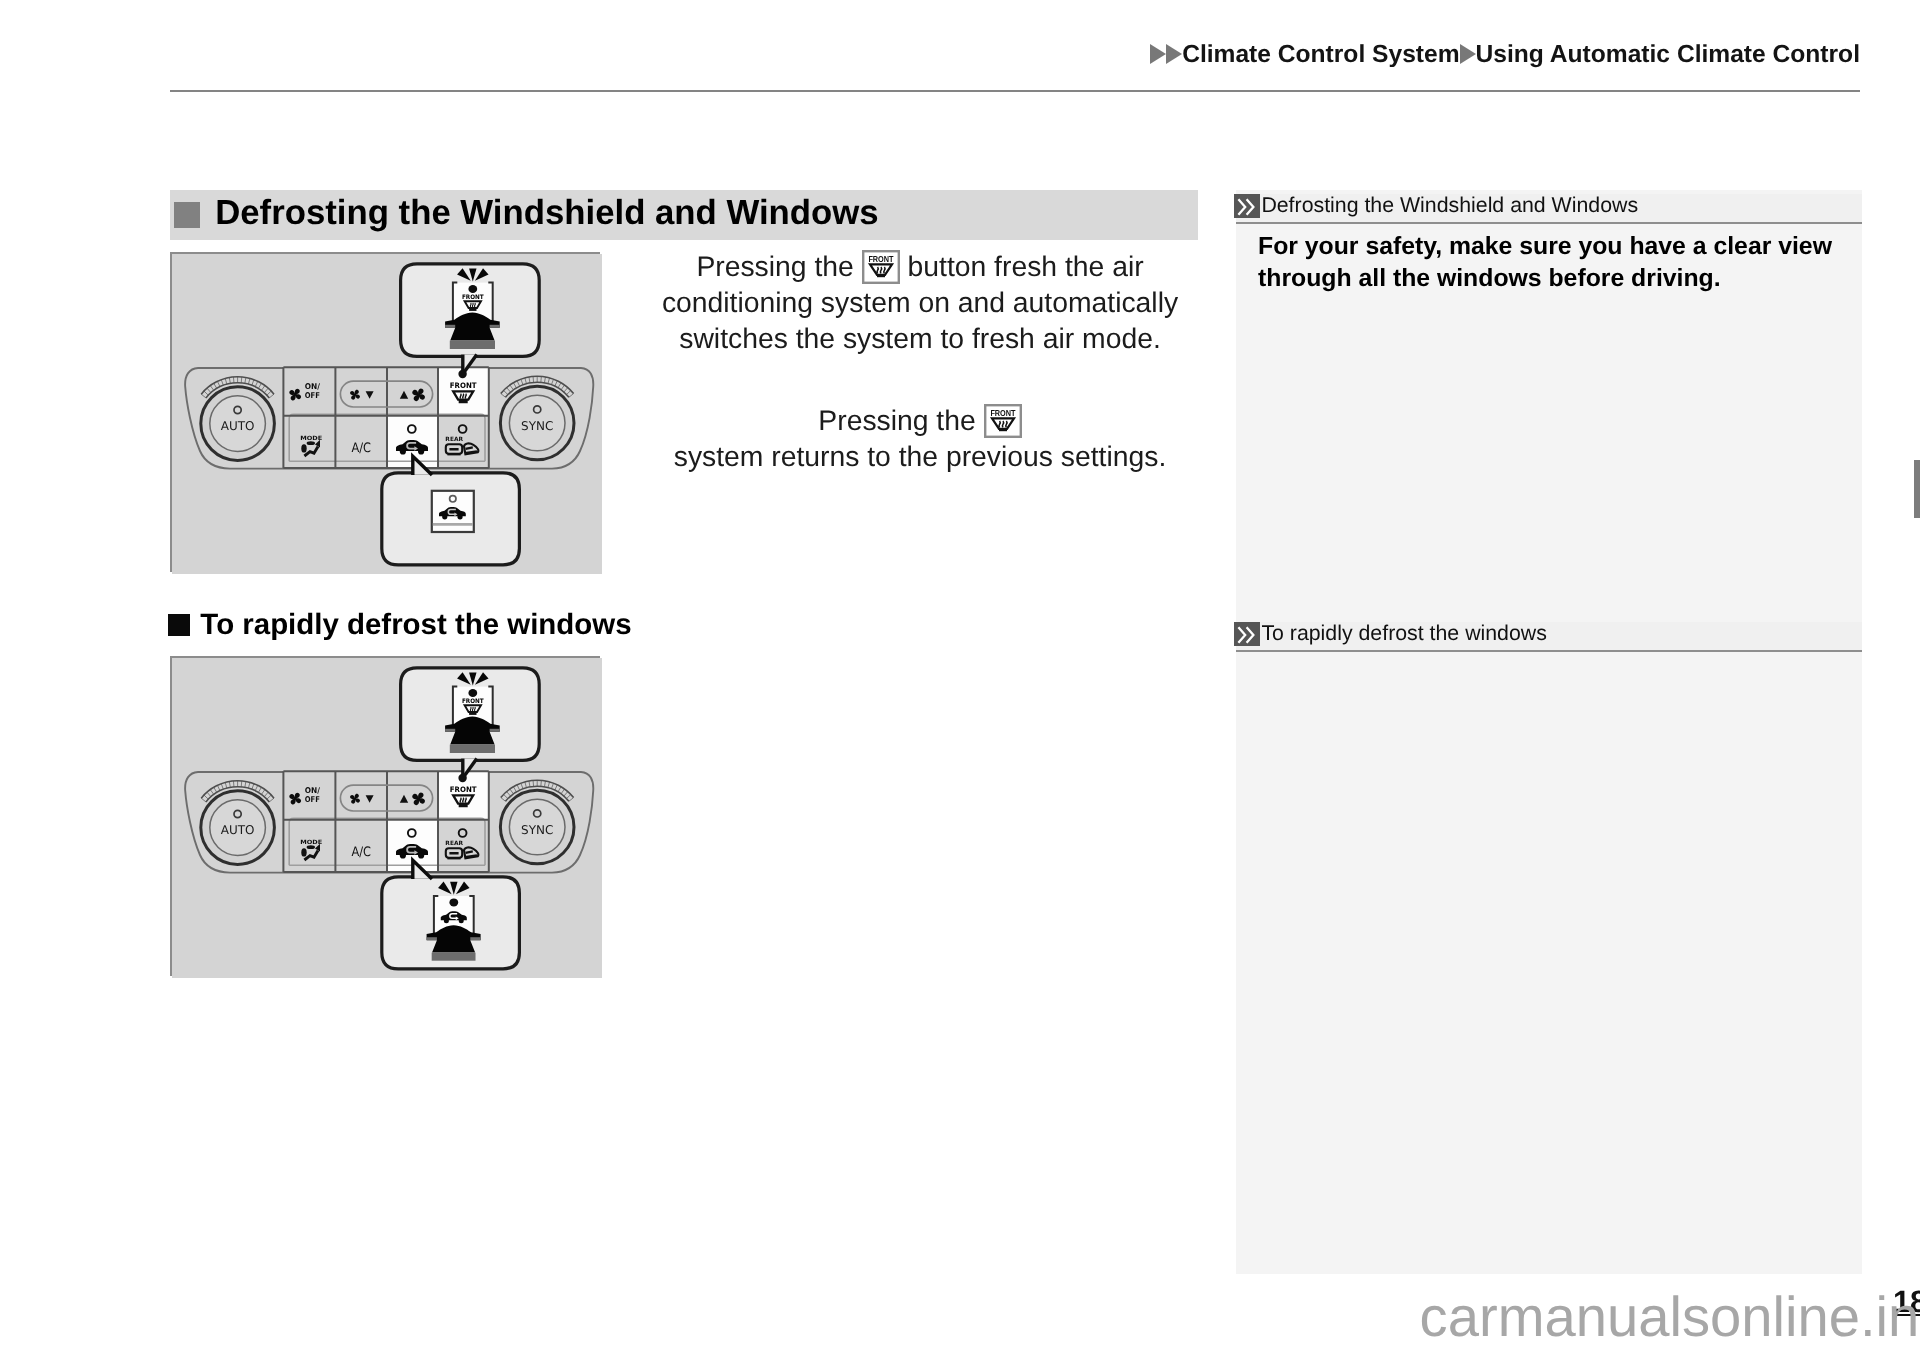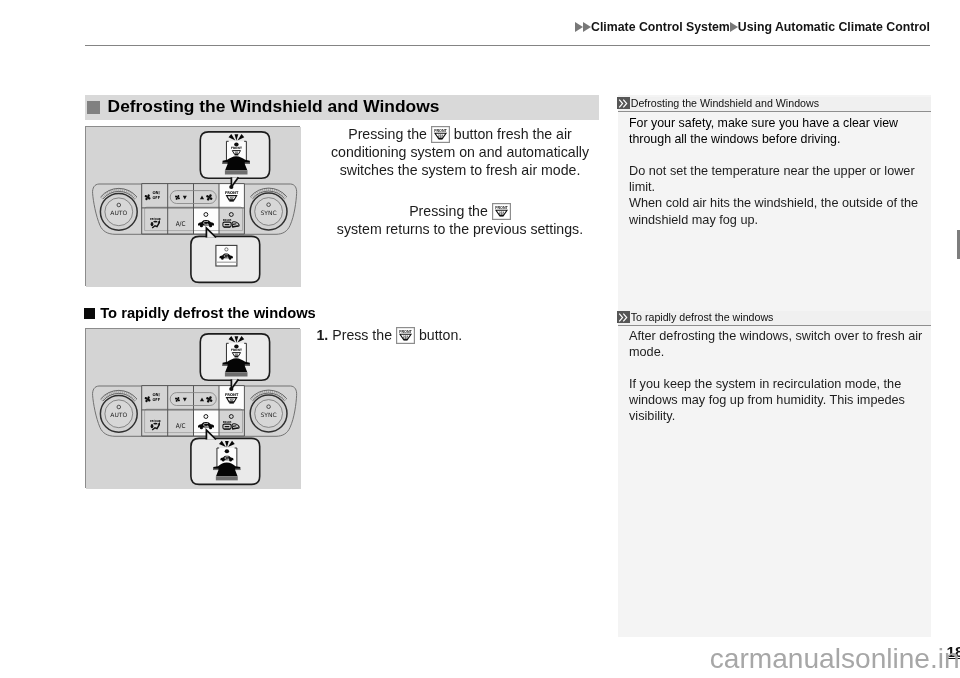--- a/index.html
+++ b/index.html
@@ -39,21 +39,21 @@
   .numlist b{font-weight:bold;}
 
   
   .sidebar{position:absolute;left:588px;top:95px;width:313px;height:542px;background:#f4f4f4;}
   .side-hd{position:absolute;left:0;width:313px;height:14.2px;background:#f0f0f0;border-bottom:1.6px solid #8e8e8e;}
   .chev{position:absolute;left:-0.8px;top:0px;width:12.3px;height:12.1px;background:#565656;line-height:0;}
   .side-hd-txt{position:absolute;left:12.7px;top:-0.5px;font-size:10.66px;color:#111;white-space:nowrap;}
   .side-body{position:absolute;left:0;width:291px;padding:0 11px;font-size:12.7px;color:#1d1d1d;line-height:16.1px;}
   .side-body p{margin:0;white-space:nowrap;}
   .side-body .gap{height:16.1px;}
-  .side-body .bold{font-weight:normal;color:#000;font-size:12.4px;}
+  .side-body .bold{font-weight:bold;color:#000;font-size:12.4px;}
 
   
   .tabbox{position:absolute;left:926.5px;top:230.3px;width:40px;height:28.3px;background:#7d7d7d;}
   .tabtxt{position:absolute;left:927px;top:261px;width:18px;height:60px;
       font-size:13.6px;color:#111;font-family:"Liberation Sans",sans-serif;
       writing-mode:vertical-rl;text-orientation:mixed;letter-spacing:0px;white-space:nowrap;}
 
   
   .pageno{position:absolute;left:916.5px;top:643px;font-size:15.4px;font-weight:bold;color:#111;text-decoration:underline;}
   .wm{position:absolute;left:679.8px;top:642.5px;font-size:28.1px;color:#a7a7a7;
@@ -400,59 +400,47 @@
             <path d="M196.88 255.25 L198.35 256.16 L196.88 257.07 Z" fill="#ffffff"></path>
             <path d="M195.80 259.60 C199.29 259.79 201.81 261.15 204.53 263.14 L209.30 264.06 L209.30 267.07 L204.14 267.07 L206.57 273.28 L185.03 273.28 L187.46 267.07 L182.30 267.07 L182.30 264.06 L187.07 263.14 C189.79 261.15 192.31 259.79 195.80 259.60 Z" fill="#050505"></path>
             <rect x="184.84" y="273.28" width="21.92" height="4.07" fill="#6d6d6d"></rect>
             <rect x="182.30" y="265.61" width="5.16" height="1.46" fill="#6d6d6d"></rect>
             <rect x="204.14" y="265.61" width="5.16" height="1.46" fill="#6d6d6d"></rect>
           </g>
         </g>
       </svg></div>
 
   <div class="numlist" style="left:286.5px;top:324.5px">
-    <div class="row"><b>1.</b> <span>Press the</span> <span class="inline-icon"><svg width="19" height="17" viewBox="0 0 19 17" xmlns="http://www.w3.org/2000/svg">
-            <rect x="0.6" y="0.6" width="17.8" height="15.8" fill="#fff" stroke="#8d8d8d" stroke-width="1.2"></rect>
-            <text x="9.5" y="6.0" font-size="4.3" font-weight="bold" fill="#111" text-anchor="middle" textLength="12.6" lengthAdjust="spacingAndGlyphs" font-family="Liberation Sans, sans-serif">FRONT</text>
-            <path d="M4.0 7.2 L15.0 7.2 L11.5 12.4 L7.5 12.4 Z" fill="none" stroke="#111" stroke-width="1.1"></path>
-            <path d="M7.8 8.5q0.6 0.8 0 1.6q-0.6 0.8 0 1.6" fill="none" stroke="#111" stroke-width="0.75"></path>
-            <path d="M9.5 8.5q0.6 0.8 0 1.6q-0.6 0.8 0 1.6" fill="none" stroke="#111" stroke-width="0.75"></path>
-            <path d="M11.2 8.5q0.6 0.8 0 1.6q-0.6 0.8 0 1.6" fill="none" stroke="#111" stroke-width="0.75"></path>
-            <rect x="7.5" y="12.3" width="4.0" height="1.3" fill="#111"></rect>
-          </svg></span> <span>button.</span></div>
   </div>
 
   <div class="sidebar">
     <div class="side-sec">
       <div class="side-hd" style="top:2px">
         <span class="chev"><svg width="13" height="13" viewBox="0 0 13 13" xmlns="http://www.w3.org/2000/svg">
               <path d="M2.2 2.6 L5.6 6.5 L2.2 10.4" fill="none" stroke="#fff" stroke-width="1.15"></path>
               <path d="M6.3 2.6 L9.7 6.5 L6.3 10.4" fill="none" stroke="#fff" stroke-width="1.15"></path>
             </svg></span>
         <span class="side-hd-txt">Defrosting the Windshield and Windows</span>
       </div>
       <div class="side-body" style="top:20px">
         <p class="bold">For your safety, make sure you have a clear view<br>through all the windows before driving.</p>
         <div class="gap"></div>
-        <p>Do not set the temperature near the upper or lower<br>limit.<br>When cold air hits the windshield, the outside of the<br>windshield may fog up.</p>
         <div class="gap"></div>
       </div>
     </div>
     <div class="side-sec">
       <div class="side-hd" style="top:216px">
         <span class="chev"><svg width="13" height="13" viewBox="0 0 13 13" xmlns="http://www.w3.org/2000/svg">
               <path d="M2.2 2.6 L5.6 6.5 L2.2 10.4" fill="none" stroke="#fff" stroke-width="1.15"></path>
               <path d="M6.3 2.6 L9.7 6.5 L6.3 10.4" fill="none" stroke="#fff" stroke-width="1.15"></path>
             </svg></span>
         <span class="side-hd-txt">To rapidly defrost the windows</span>
       </div>
       <div class="side-body" style="top:233px">
-        <p>After defrosting the windows, switch over to fresh air<br>mode.</p>
         <div class="gap"></div>
-        <p>If you keep the system in recirculation mode, the<br>windows may fog up from humidity. This impedes<br>visibility.</p>
       </div>
     </div>
   </div>
 
   <div class="tabbox"></div>
   <div class="tabtxt">Controls</div>
 
   <div class="pageno">181</div>
   <div class="wm">carmanualsonline.info</div>
 </div>

